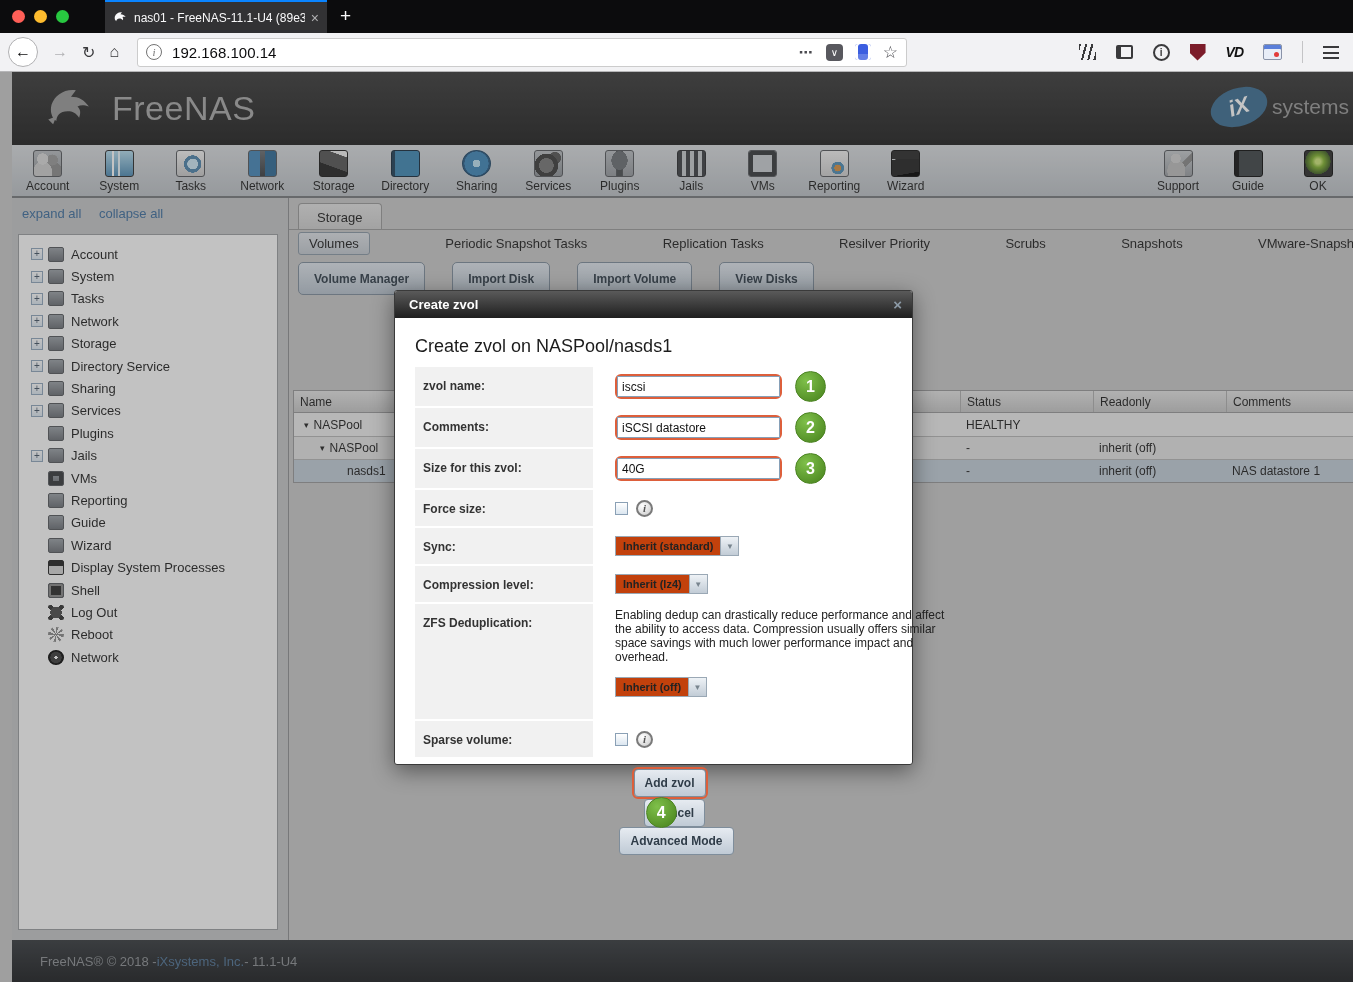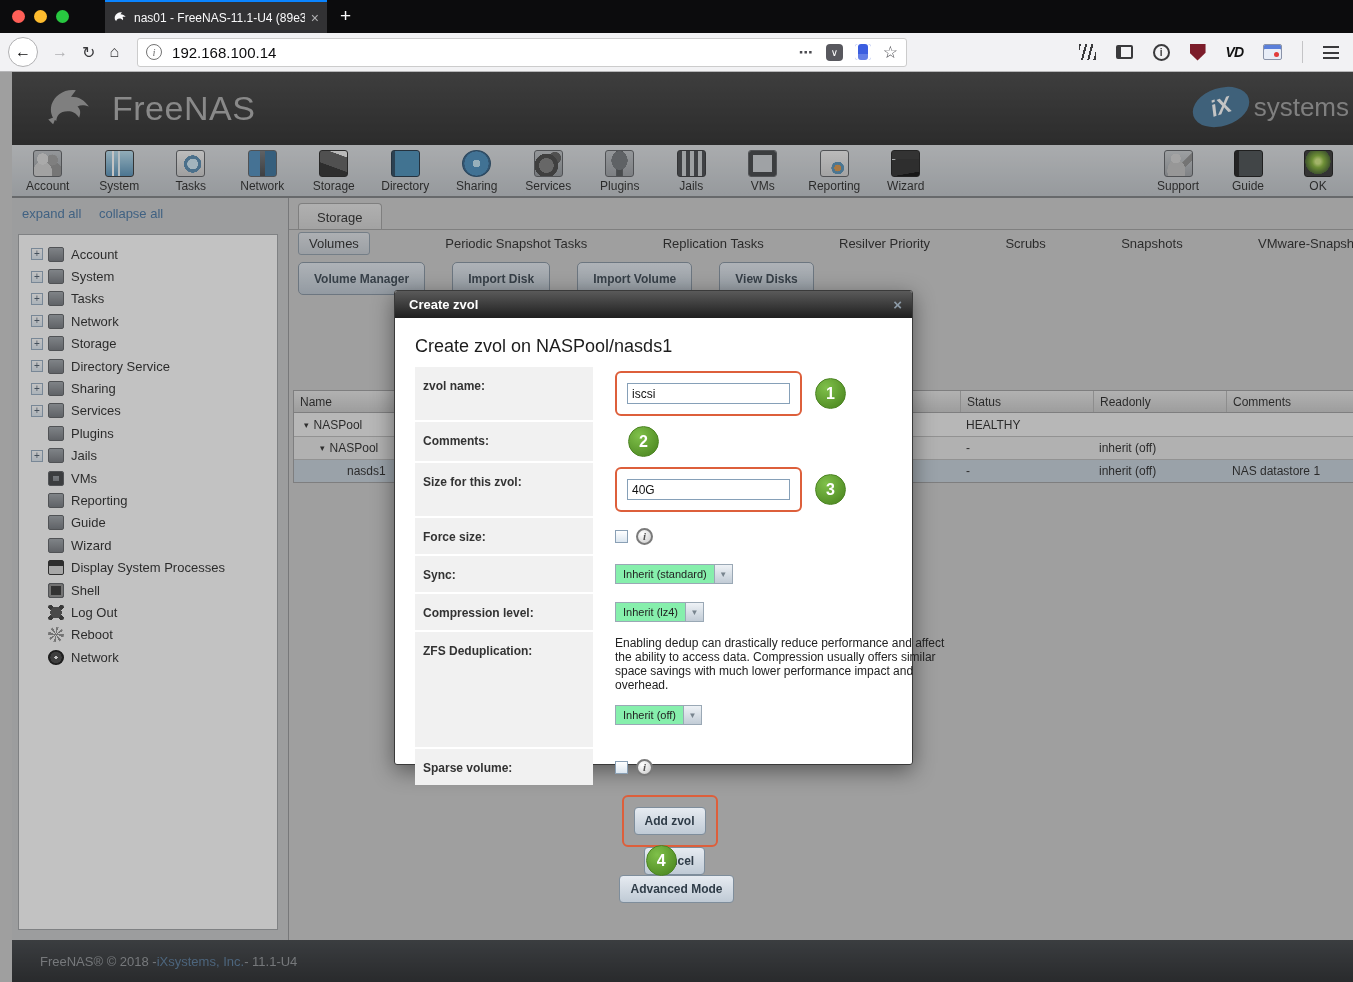--- a/index.html
+++ b/index.html
@@ -52,21 +52,21 @@
   
   #page { position:absolute; top:72px; left:12px; width:100%; height:910px; }
 
   #fn-header { position:absolute; top:0; left:0; width:100%; height:73px;
     background:linear-gradient(#3a3a3a,#1f1f1f); }
   #fn-brand { position:absolute; left:28px; top:10px; display:flex; align-items:center; }
   #fn-brand .brand-text { color:#a8a8a8; font-size:34px; letter-spacing:0.5px; margin-left:10px; font-weight:normal; }
   #ix-logo { position:absolute; right:16px; top:16px; display:flex; align-items:center; }
   .ix-ellipse { width:58px; height:38px; background:#3c6e93; border-radius:50%; transform:rotate(-18deg);
     display:flex; align-items:center; justify-content:center; color:#fff; font-size:22px; font-weight:bold; font-style:italic; }
-  .ix-systems { color:#9a9a9a; font-size:26px; margin-left:4px; }
+  .ix-systems { color:#9a9a9a; font-size:21px; margin-left:4px; }
 
   #fn-toolbar { position:absolute; top:73px; left:0; width:100%; height:53px;
     background:linear-gradient(#d9dcdf,#bcc1c6); border-bottom:2px solid #77797c; display:flex; align-items:flex-start; padding-top:5px; }
   .tb-item { width:71.5px; text-align:center; }
   .tb-item .tb-label { font-size:12px; color:#1c1c1c; margin-top:2px; }
   .tb-ico { width:29px; height:27px; margin:0 auto; border-radius:3px; border:1px solid #55585c;
     background:linear-gradient(#9aa0a6,#6c7076); }
   #tb-right { margin-left:auto; display:flex; padding-right:12px; }
   #tb-right .tb-item { width:70px; }
 
@@ -155,32 +155,32 @@
     border:1px solid #3a3a3a; box-shadow:0 6px 22px rgba(0,0,0,0.45); border-radius:3px; }
   #dialog-title { height:27px; background:linear-gradient(#5a5a5a,#1f1f1f); border-radius:2px 2px 0 0;
     display:flex; align-items:center; padding:0 10px 0 14px; }
   #dialog-title .dlg-title-text { color:#fff; font-size:13px; font-weight:bold; flex:1; }
   #dialog-title .dlg-close { color:#8c9aa6; font-size:15px; font-weight:bold; }
   #dialog-body { padding:18px 0 0 20px; }
   #dlg-subtitle { font-size:18px; color:#1c1c1c; margin-bottom:10px; }
   .form-row { display:flex; margin-bottom:2px; }
   .form-label { width:178px; background:#f1f1f1; font-size:12px; font-weight:bold; color:#333; padding:12px 4px 10px 8px; flex:0 0 auto; }
   .form-value { padding:4px 0 4px 22px; display:flex; align-items:center; }
-  .hl-box { border:2px solid #dd5f3b; border-radius:6px; padding:10px; display:inline-flex; }
+  .hl-box { border:2px solid #dd5f3b; border-radius:6px; padding:0; display:inline-flex; }
   .txt-input { width:163px; height:21px; border:1px solid #86a0b8; font-size:12px; padding:0 4px;
     font-family:"Liberation Sans",sans-serif; color:#111; }
   .step-circle { width:31px; height:31px; border-radius:50%; margin-left:13px;
     background:radial-gradient(circle at 35% 30%,#7fc04a,#549027 75%); border:1px solid #4c8423;
     color:#fff; font-size:16px; font-weight:bold; display:flex; align-items:center; justify-content:center; }
   .checkbox { width:13px; height:13px; border:1px solid #8aa0b5; background:linear-gradient(#fff,#dbe6f0); }
   .dlg-info-icon { width:17px; height:17px; border:2px solid #7a7a7a; border-radius:50%; margin-left:8px;
     background:radial-gradient(circle at 35% 30%,#fff,#c9c9c9); color:#555; font-size:11px; font-weight:bold;
     font-style:italic; font-family:"Liberation Serif",serif; display:flex; align-items:center; justify-content:center; }
   .select-box { display:inline-flex; }
-  .select-value { border:1px solid #9aa8b5; background:#86efac; font-size:11px; font-weight:normal; color:#222; padding:3px 7px; }
+  .select-value { border:1px solid #9aa8b5; background:#c2410c; font-size:11px; font-weight:bold; color:#222; padding:3px 7px; }
   .select-arrow { width:18px; border:1px solid #9aa8b5; border-left:none; background:linear-gradient(#eef2f6,#c2ccd6);
     display:flex; align-items:center; justify-content:center; font-size:8px; color:#78848e; }
   .help-text { font-size:12px; color:#222; width:332px; line-height:1.17; }
   #dedup-value { flex-direction:column; align-items:flex-start; }
   #dedup-select { margin-top:13px; }
   #dlg-buttons { display:flex; align-items:center; margin:10px 0 0 12px;flex-direction:column; }
   .dlg-btn { background:linear-gradient(#e6ebf1,#bfcad5); border:1px solid #7e8d9b; border-radius:4px;
     font-size:12px; font-weight:bold; color:#2f3c48; padding:6px 10px; font-family:"Liberation Sans",sans-serif; }
   #cancel-wrap { position:relative; margin-left:10px; }
   #cancel-wrap .step-circle { position:absolute; left:2px; top:-2px; margin:0; }
@@ -585,20 +585,23 @@
           <span class="hl-box">
             <input class="txt-input" value="iscsi" style="">
           </span>
           <span class="step-circle">1</span>
         </div>
       </div>
 
       <div class="form-row">
         <div class="form-label">Comments:</div>
         <div class="form-value">
+          <span class="hl-box">
+            <input class="txt-input" value="iSCSI datastore" style="">
+          </span>
           <span class="step-circle">2</span>
         </div>
       </div>
 
       <div class="form-row">
         <div class="form-label">Size for this zvol:</div>
         <div class="form-value">
           <span class="hl-box">
             <input class="txt-input" value="40G" style="">
           </span>

